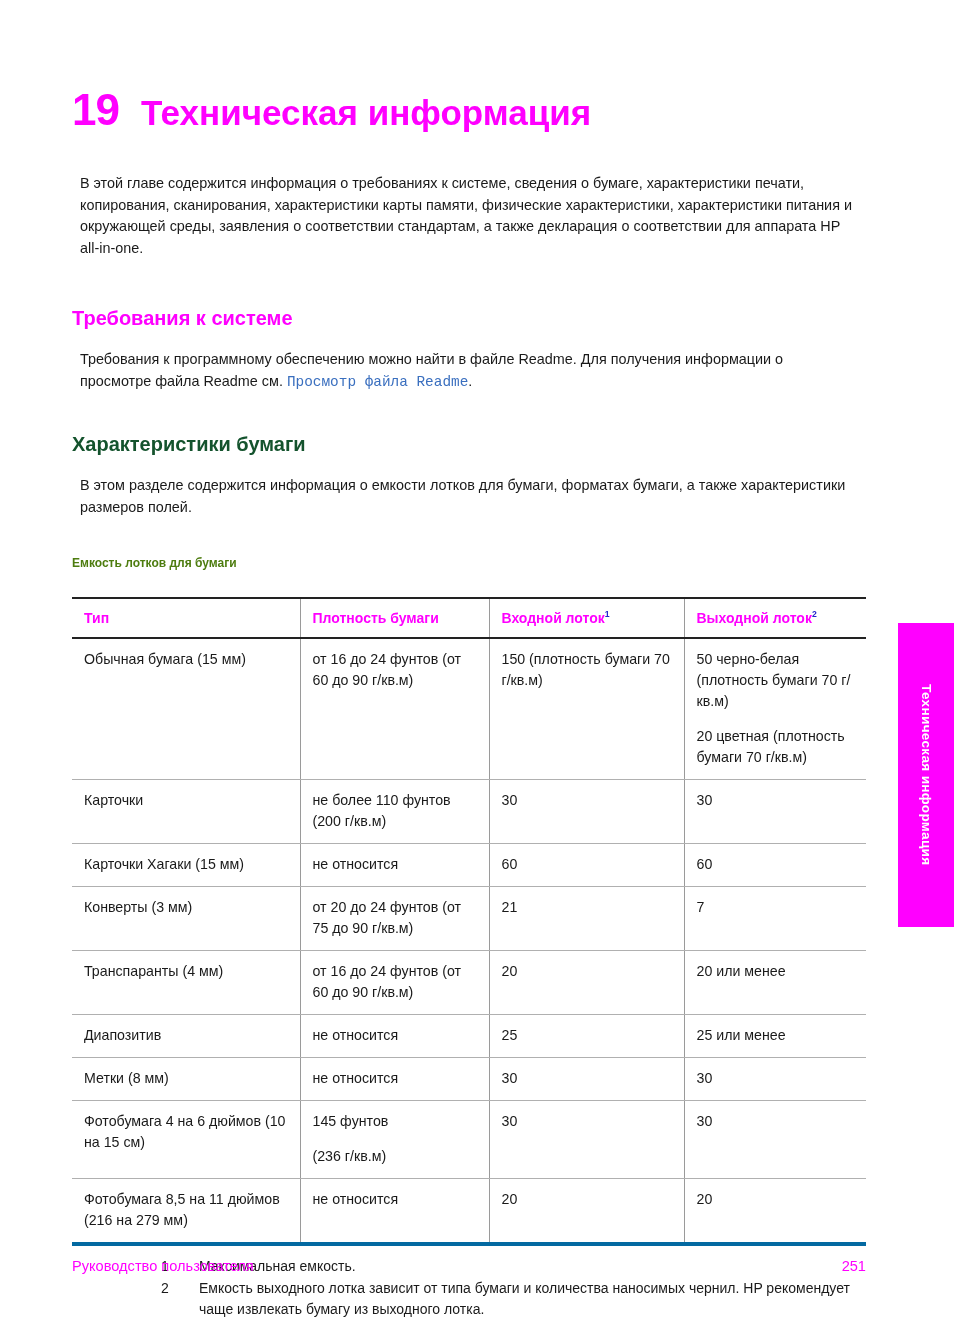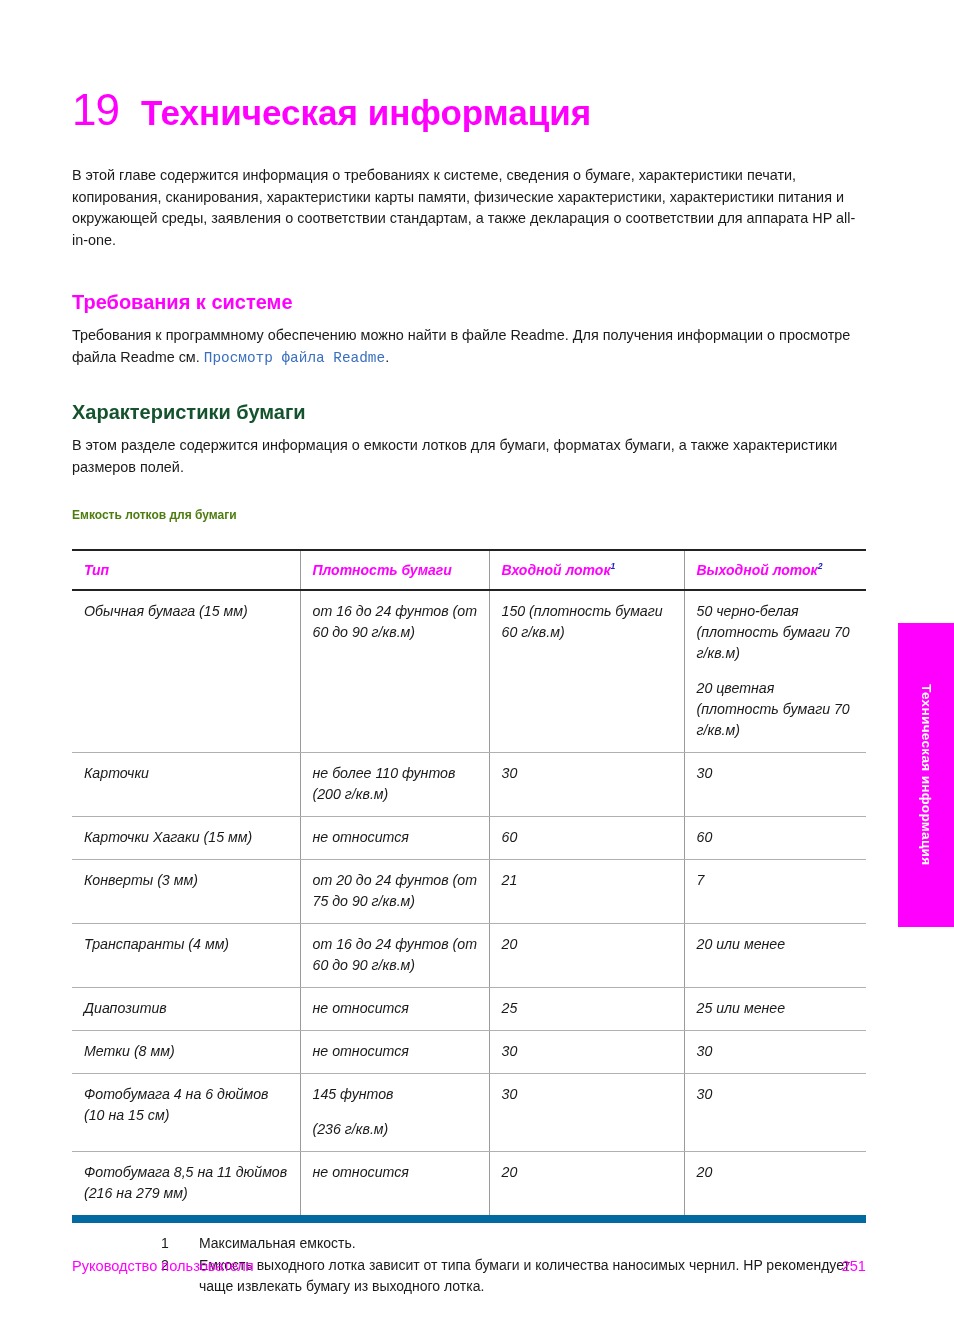--- a/index.html
+++ b/index.html
@@ -20,21 +20,21 @@
   
   .chapter-head {
     position: absolute;
     left: 72px;
     top: 72px;
     display: flex;
     align-items: baseline;
   }
   .chapter-number {
     font-size: 44px;
-    font-weight: normal;
+    font-weight: bold;
     color: #ff00ff;
     line-height: 1;
     letter-spacing: -1px;
   }
   .chapter-title {
     font-size: 35px;
     font-weight: bold;
     color: #ff00ff;
     line-height: 1;
     margin-left: 22px;
@@ -43,21 +43,21 @@
 
   
   .content {
     position: absolute;
     left: 72px;
     top: 165px;
     width: 794px;
   }
 
   p.body, .body-block {
-    margin: 0;
+    margin: 8px;
     font-size: 14.4px;
     line-height: 21.5px;
     color: #1a1a1a;
   }
   .indented {
     margin-left: 89px;
   }
 
   .h1-section {
     font-size: 20px;
@@ -97,21 +97,20 @@
   .sp-after-h2    { height: 12px; }
   .sp-after-p2    { height: 31px; }
   .sp-after-h3    { height: 27px; }
 
   
   table.spec {
     border-collapse: collapse;
     width: 794px;
     table-layout: fixed;
     margin: 0;
-    font-style: italic;
   }
   table.spec col.c1 { width: 228px; }
   table.spec col.c2 { width: 189px; }
   table.spec col.c3 { width: 195px; }
   table.spec col.c4 { width: 182px; }
 
   table.spec thead th {
     text-align: left;
     font-size: 14px;
     font-weight: bold;
@@ -127,21 +126,21 @@
   table.spec tbody td {
     font-size: 14.2px;
     line-height: 21px;
     color: #1a1a1a;
     padding: 10px 10px 11px 12px;
     border-bottom: 1px solid #b0b0b0;
     border-left: 1px solid #9a9a9a;
     vertical-align: top;
   }
   table.spec tbody td:first-child { border-left: none; }
-  table.spec tbody tr:last-child td { border-bottom: 8px solid #0369a1; }
+  table.spec tbody tr:last-child td { border-bottom: 4px solid #0369a1; }
 
   td .para { margin: 0; }
   td .para + .para { margin-top: 14px; }
 
   
   .footnotes {
     margin-left: 89px;
     margin-top: 10px;
   }
   .footnote {
@@ -242,21 +241,21 @@
     </thead>
     <tbody>
         <tr>
           <td>
             <div class="para">Обычная бумага (15 мм)</div>
           </td>
           <td>
             <div class="para">от 16 до 24 фунтов (от 60 до 90 г/кв.м)</div>
           </td>
           <td>
-            <div class="para">150 (плотность бумаги 60 г/кв.м)</div>
+            <div class="para">150 (плотность бумаги 70 г/кв.м)</div>
           </td>
           <td>
             <div class="para">50 черно-белая (плотность бумаги 70 г/кв.м)</div>
             <div class="para">20 цветная (плотность бумаги 70 г/кв.м)</div>
           </td>
         </tr>
         <tr>
           <td>
             <div class="para">Карточки</div>
           </td>

